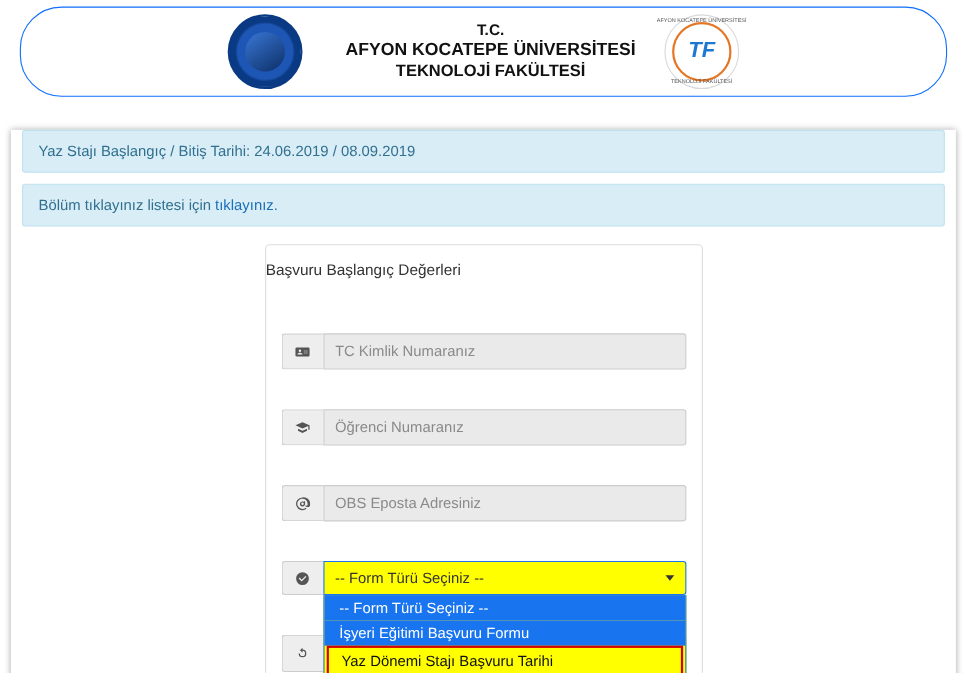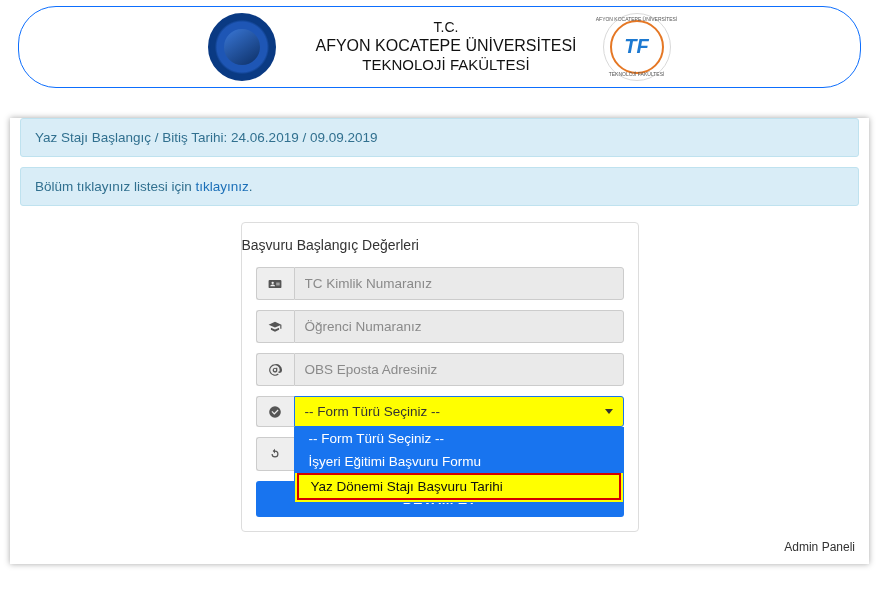--- a/index.html
+++ b/index.html
@@ -53,21 +53,21 @@
       font-weight: 800; font-size: 20px; color: #1c79d1; font-style: italic;
     }
     .logo-right .toptext, .logo-right .bottext {
       position: absolute; left: 50%; transform: translateX(-50%);
       font-size: 5px; color: #555; white-space: nowrap;
     }
     .logo-right .toptext { top: 2px; }
     .logo-right .bottext { bottom: 3px; }
 
     .header-titles { text-align: center; line-height: 1.25; }
-    .header-titles div { font-weight: 400; color: #111; margin-left: 13px; }
+    .header-titles div { font-weight: 700; color: #111; margin-left: 13px; }
     .header-titles .t1 { font-size: 14px; }
     .header-titles .t2 { font-size: 16px; }
     .header-titles .t3 { font-size: 15px; }
     .header-titles .t4 { font-size: 15px; }
 
     
     .page {
       margin: 30px 10px 0 10px;
       background: #fff;
       box-shadow: 0 0 6px rgba(0,0,0,.35);
@@ -100,20 +100,21 @@
       text-align: left;
       padding: 14px 0 14px 0;
       font-size: 14px;
       color: #333;
     }
     .card-body { padding: 0 14px 14px 14px; }
 
     .input-group {
       display: flex;
       margin-bottom: 10px;
+      margin-top: 36px;
     }
     .ig-addon {
       width: 38px;
       background: #eee;
       border: 1px solid #ccc;
       border-right: none;
       border-radius: 3px 0 0 3px;
       display: flex; align-items: center; justify-content: center;
       color: #555;
     }
@@ -215,21 +216,21 @@
     <div class="ring"></div>
     <div class="toptext">AFYON KOCATEPE ÜNİVERSİTESİ</div>
     <div class="tf">TF</div>
     <div class="bottext">TEKNOLOJİ FAKÜLTESİ</div>
   </div>
 </div>
 
 <div class="page">
 
   <div class="alert">
-    <span>Yaz Stajı Başlangıç / Bitiş Tarihi: 24.06.2019 / 09.09.2019</span>
+    <span>Yaz Stajı Başlangıç / Bitiş Tarihi: 24.06.2019 / 08.09.2019</span>
   </div>
 
   <div class="alert">
     <span>Bölüm tıklayınız listesi için </span><span class="link">tıklayınız</span><span class="dot">.</span>
   </div>
 
   <div class="card">
     <div class="card-title">Başvuru Başlangıç Değerleri</div>
     <div class="card-body">
 

